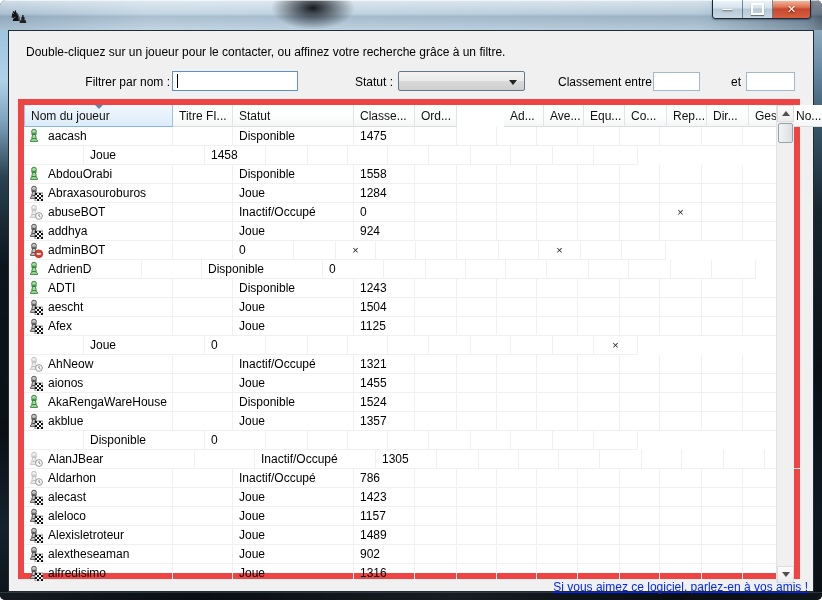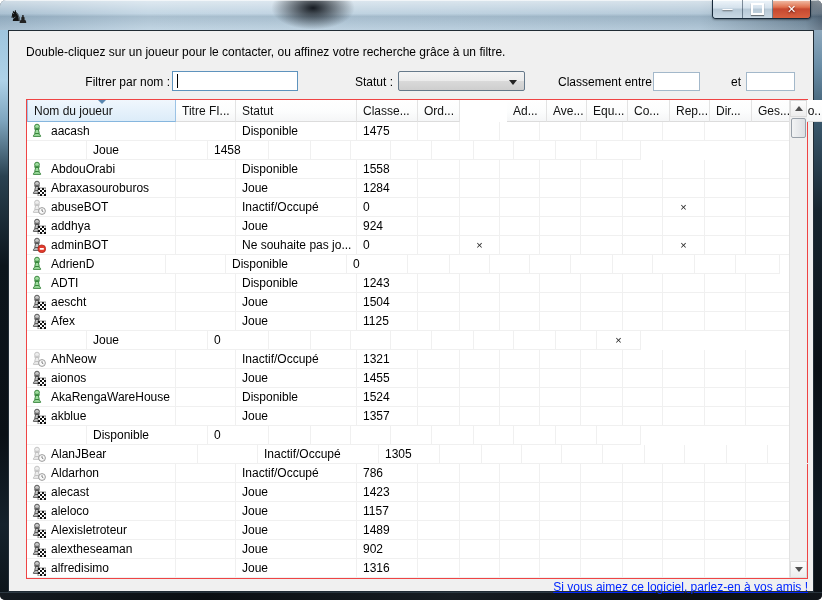--- a/index.html
+++ b/index.html
@@ -53,22 +53,22 @@
   #input-name{left:163px;top:40px;width:126px;height:20px;border-color:#5e93bd;}
   #caret{position:absolute;left:168px;top:43px;width:1px;height:14px;background:#000;}
   #input-min{left:644px;top:41px;width:47px;height:19px;}
   #input-max{left:737px;top:41px;width:49px;height:19px;}
   #combo-statut{position:absolute;left:389px;top:40px;width:127px;height:20px;box-sizing:border-box;
     border:1px solid #66798a;border-radius:2px;
     background:linear-gradient(180deg,#f4f4f4 0%,#ebebeb 48%,#d9d9d9 52%,#cecece 100%);}
   #combo-arrow{position:absolute;right:7px;top:8px;width:0;height:0;
     border-left:4px solid transparent;border-right:4px solid transparent;border-top:5px solid #222;}
   
-  #table{position:absolute;left:17px;top:68px;width:782px;height:480px;box-sizing:border-box;
-    border:1px solid #ef4444;background:#fff;padding-left:12px;}
+  #table{position:absolute;left:9px;top:68px;width:782px;height:480px;box-sizing:border-box;
+    border:6px solid #ef4444;background:#fff;padding-left:12px;}
   #header-row{position:absolute;left:0;top:0;height:22px;display:flex;}
   .hcell{height:22px;box-sizing:border-box;border-right:1px solid #e3e3e3;border-bottom:1px solid #dcdcdc;
     background:linear-gradient(180deg,#ffffff 0%,#fcfdfd 55%,#f5f6f7 100%);
     font-size:12px;color:#111;padding:4px 0 0 6px;position:relative;white-space:nowrap;overflow:hidden;}
   .hcell.sorted{background:linear-gradient(180deg,#f0f7fd 0%,#dcecf9 100%);
     border-right:1px solid #9cc3e5;border-bottom:1px solid #86b6de;border-left:1px solid #9cc3e5;}
   .sort-arrow{position:absolute;top:0;left:50%;margin-left:-4px;width:0;height:0;
     border-left:4px solid transparent;border-right:4px solid transparent;border-top:4px solid #5a87b0;}
   #body-rows{position:absolute;left:0;top:22px;}
   .trow{display:flex;height:19px;}
@@ -318,34 +318,33 @@
       <path d="M5.8 5.6 L8.2 5.6 L9.3 10.6 L4.7 10.6 Z"></path>
       <rect x="4.6" y="5.3" width="4.8" height="1.2" rx="0.6"></rect>
       <path d="M3.4 13.4 C3.4 11.5 5.2 10.5 7 10.5 C8.8 10.5 10.6 11.5 10.6 13.4 Z"></path>
     </g>
                   <circle cx="11.8" cy="11.8" r="3.9" fill="#e23b2e" stroke="#a81f14" stroke-width="0.7"></circle>
              <rect x="9.6" y="11" width="4.4" height="1.7" rx="0.8" fill="#fff"></rect>
                 </svg></span>
               <span>adminBOT</span>
             </div>
             <div class="tcell pad" style="width: 60px;"></div>
-            <div class="tcell pad" style="width: 121px;">Ne souhaite pas jo...</div>
             <div class="tcell pad" style="width: 61px;">0</div>
             <div class="tcell center" style="width: 42px;"></div>
             <div class="tcell center" style="width: 40px;">×</div>
             <div class="tcell center" style="width: 40px;"></div>
             <div class="tcell center" style="width: 41px;"></div>
             <div class="tcell center" style="width: 42px;"></div>
             <div class="tcell center" style="width: 40px;"></div>
             <div class="tcell center" style="width: 42px;">×</div>
             <div class="tcell center" style="width: 41px;"></div>
             <div class="tcell center" style="width: 44px;"></div>
           </div>
           <div class="trow">
-            <div class="tcell name" style="width: 139px;">
+            <div class="tcell name" style="width: 118px;">
               <span class="picon"><svg width="16" height="16" viewBox="0 0 16 16">
     <g fill="#9fdd9f" stroke="#2e7d32" stroke-width="0.9">
       <circle cx="7" cy="3.6" r="2.4"></circle>
       <path d="M5.8 5.6 L8.2 5.6 L9.3 10.6 L4.7 10.6 Z"></path>
       <rect x="4.6" y="5.3" width="4.8" height="1.2" rx="0.6"></rect>
       <path d="M3.4 13.4 C3.4 11.5 5.2 10.5 7 10.5 C8.8 10.5 10.6 11.5 10.6 13.4 Z"></path>
     </g>
                 </svg></span>
               <span>AdrienD</span>
             </div>

